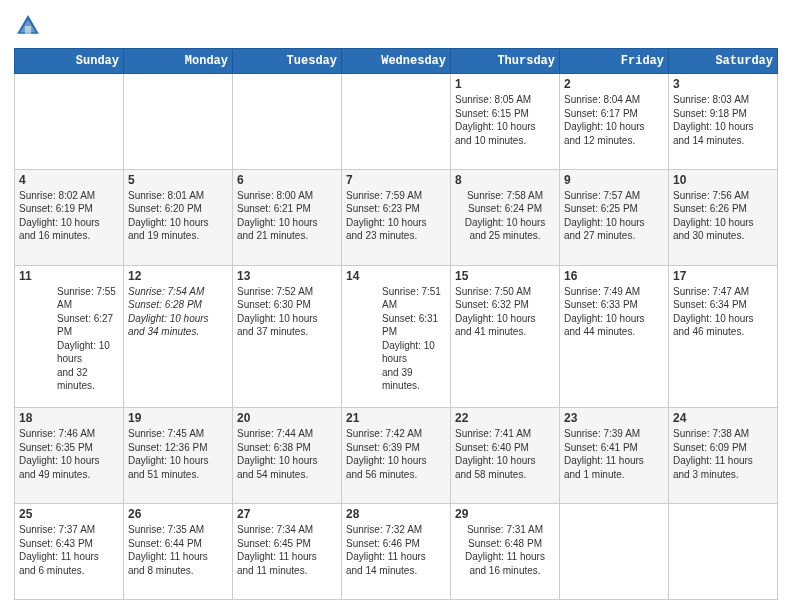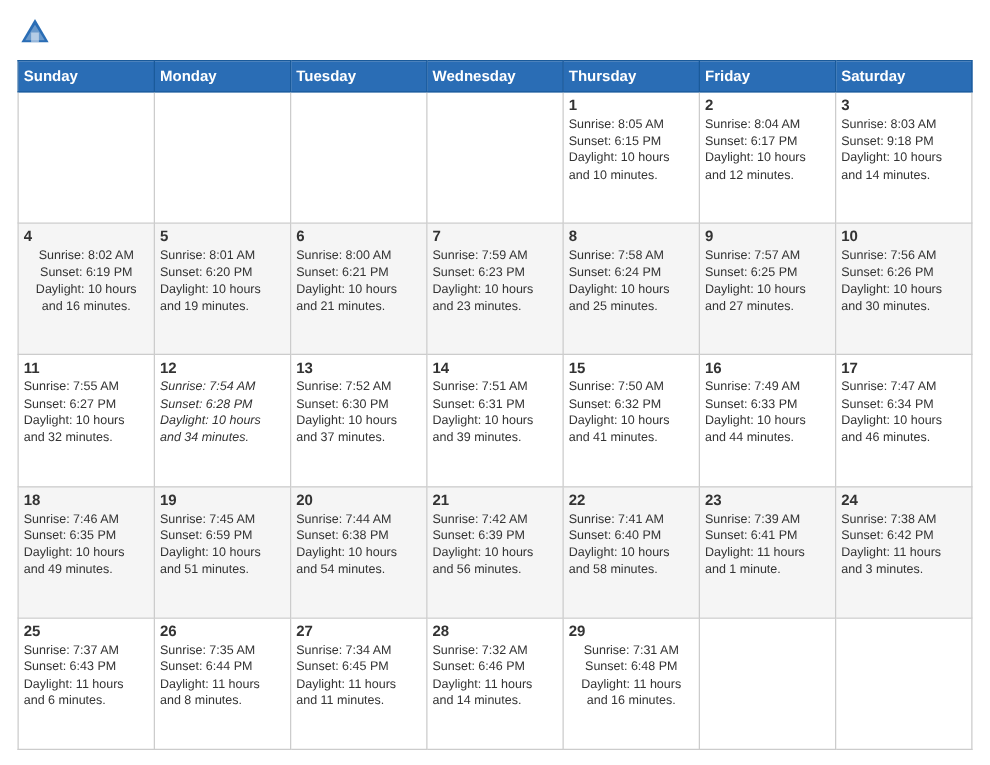--- a/index.html
+++ b/index.html
@@ -57,24 +57,25 @@
       flex: 1;
       border-collapse: collapse;
       width: 100%;
       table-layout: fixed;
       font-size: 10.5px;
     }
     .calendar thead tr th {
       background: #2a6db5;
       color: #fff;
       padding: 5px 4px;
-      text-align: left;
+      text-align: right;
       font-size: 12px;
       font-weight: bold;
       border: 1px solid #1a5a9a;
+      font-family: Liberation Mono, monospace;
     }
     .calendar tbody tr td {
       border: 1px solid #ccc;
       vertical-align: top;
       padding: 3px 4px;
       height: 88px;
       color: #333;
       background: #fff;
     }
     .calendar tbody tr:nth-child(even) td {
@@ -153,21 +154,21 @@
             <span class="day-number">3</span>
             <div class="day-info" style="white-space: pre-line;">Sunrise: 8:03 AM
 Sunset: 9:18 PM
 Daylight: 10 hours
 and 14 minutes.</div>
           </td>
         </tr>
         <tr>
           <td>
             <span class="day-number">4</span>
-            <div class="day-info" style="white-space: pre-line; text-align: center;">Sunrise: 8:02 AM
+            <div class="day-info" style="white-space: pre-line;">Sunrise: 8:02 AM
 Sunset: 6:19 PM
 Daylight: 10 hours
 and 16 minutes.</div>
           </td>
           <td>
             <span class="day-number">5</span>
             <div class="day-info" style="white-space: pre-line;">Sunrise: 8:01 AM
 Sunset: 6:20 PM
 Daylight: 10 hours
 and 19 minutes.</div>
@@ -181,21 +182,21 @@
           </td>
           <td>
             <span class="day-number">7</span>
             <div class="day-info" style="white-space: pre-line;">Sunrise: 7:59 AM
 Sunset: 6:23 PM
 Daylight: 10 hours
 and 23 minutes.</div>
           </td>
           <td>
             <span class="day-number">8</span>
-            <div class="day-info" style="white-space: pre-line;">Sunrise: 7:58 AM
+            <div class="day-info" style="white-space: pre-line; text-align: center;">Sunrise: 7:58 AM
 Sunset: 6:24 PM
 Daylight: 10 hours
 and 25 minutes.</div>
           </td>
           <td>
             <span class="day-number">9</span>
             <div class="day-info" style="white-space: pre-line;">Sunrise: 7:57 AM
 Sunset: 6:25 PM
 Daylight: 10 hours
 and 27 minutes.</div>
@@ -204,42 +205,42 @@
             <span class="day-number">10</span>
             <div class="day-info" style="white-space: pre-line;">Sunrise: 7:56 AM
 Sunset: 6:26 PM
 Daylight: 10 hours
 and 30 minutes.</div>
           </td>
         </tr>
         <tr>
           <td>
             <span class="day-number">11</span>
-            <div class="day-info" style="white-space: pre-line;">Sunrise: 7:55 AM
+            <div class="day-info" style="white-space: pre-line; margin-left: 38px;">Sunrise: 7:55 AM
 Sunset: 6:27 PM
 Daylight: 10 hours
 and 32 minutes.</div>
           </td>
           <td>
             <span class="day-number">12</span>
             <div class="day-info" style="white-space: pre-line; font-style: italic;">Sunrise: 7:54 AM
 Sunset: 6:28 PM
 Daylight: 10 hours
 and 34 minutes.</div>
           </td>
           <td>
             <span class="day-number">13</span>
             <div class="day-info" style="white-space: pre-line;">Sunrise: 7:52 AM
 Sunset: 6:30 PM
 Daylight: 10 hours
 and 37 minutes.</div>
           </td>
           <td>
             <span class="day-number">14</span>
-            <div class="day-info" style="white-space: pre-line;">Sunrise: 7:51 AM
+            <div class="day-info" style="white-space: pre-line; margin-left: 36px;">Sunrise: 7:51 AM
 Sunset: 6:31 PM
 Daylight: 10 hours
 and 39 minutes.</div>
           </td>
           <td>
             <span class="day-number">15</span>
             <div class="day-info" style="white-space: pre-line;">Sunrise: 7:50 AM
 Sunset: 6:32 PM
 Daylight: 10 hours
 and 41 minutes.</div>
@@ -263,21 +264,21 @@
           <td>
             <span class="day-number">18</span>
             <div class="day-info" style="white-space: pre-line;">Sunrise: 7:46 AM
 Sunset: 6:35 PM
 Daylight: 10 hours
 and 49 minutes.</div>
           </td>
           <td>
             <span class="day-number">19</span>
             <div class="day-info" style="white-space: pre-line;">Sunrise: 7:45 AM
-Sunset: 6:59 PM
+Sunset: 12:36 PM
 Daylight: 10 hours
 and 51 minutes.</div>
           </td>
           <td>
             <span class="day-number">20</span>
             <div class="day-info" style="white-space: pre-line;">Sunrise: 7:44 AM
 Sunset: 6:38 PM
 Daylight: 10 hours
 and 54 minutes.</div>
           </td>
@@ -298,21 +299,21 @@
           <td>
             <span class="day-number">23</span>
             <div class="day-info" style="white-space: pre-line;">Sunrise: 7:39 AM
 Sunset: 6:41 PM
 Daylight: 11 hours
 and 1 minute.</div>
           </td>
           <td>
             <span class="day-number">24</span>
             <div class="day-info" style="white-space: pre-line;">Sunrise: 7:38 AM
-Sunset: 6:42 PM
+Sunset: 6:09 PM
 Daylight: 11 hours
 and 3 minutes.</div>
           </td>
         </tr>
         <tr>
           <td>
             <span class="day-number">25</span>
             <div class="day-info" style="white-space: pre-line;">Sunrise: 7:37 AM
 Sunset: 6:43 PM
 Daylight: 11 hours

